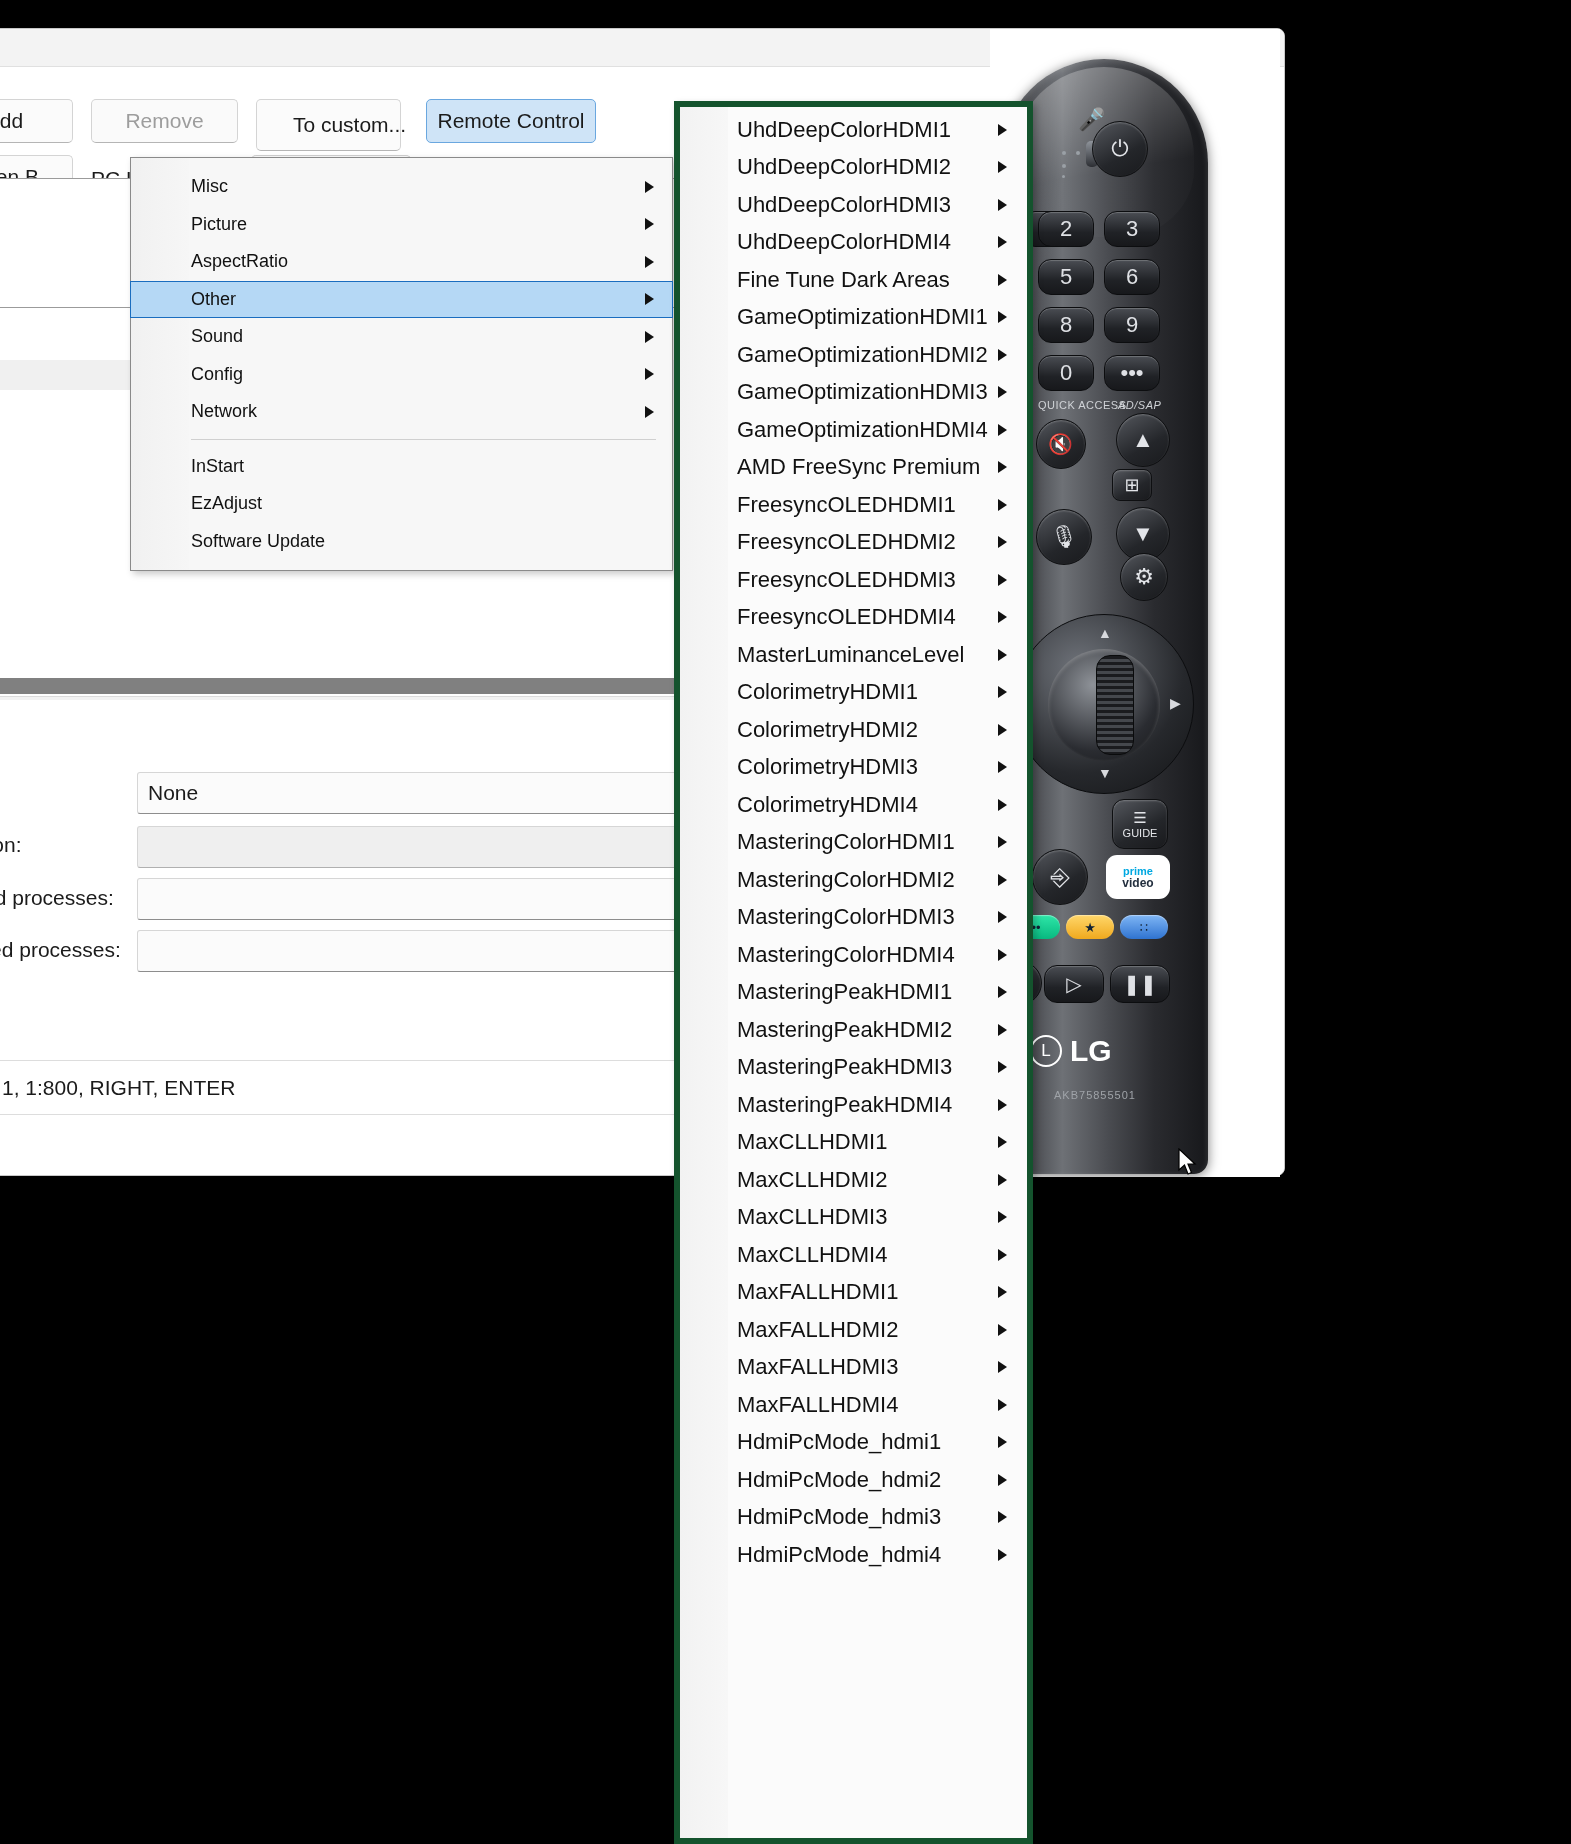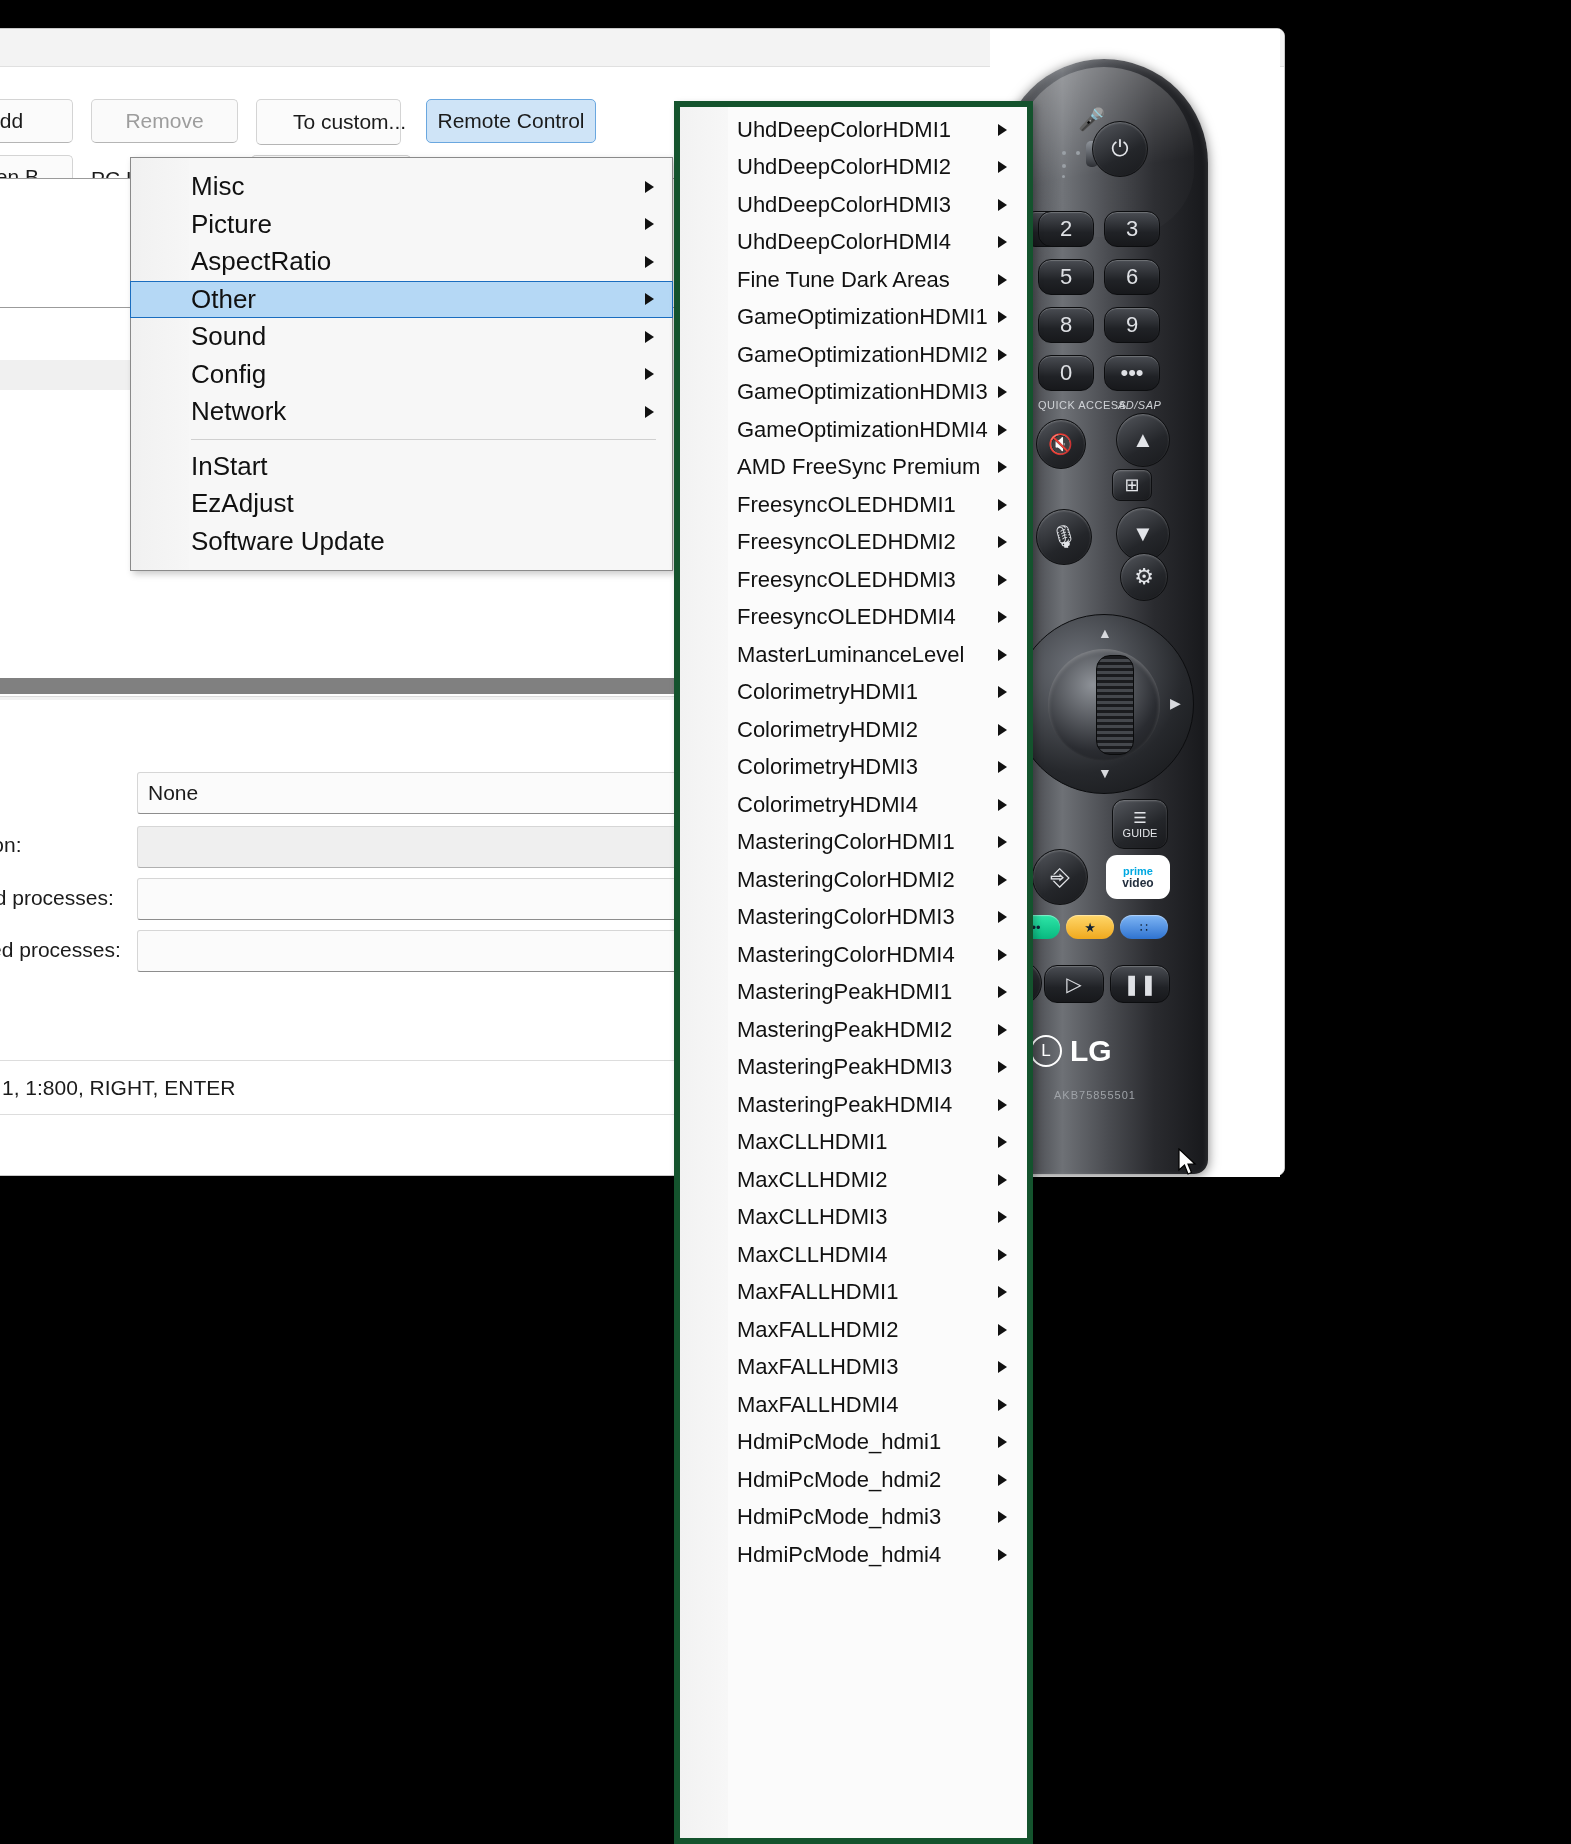--- a/index.html
+++ b/index.html
@@ -233,21 +233,21 @@
   }
   .ctxmenu .gutter {
     position: absolute; left: 0; top: 0; bottom: 0; width: 58px;
     background: linear-gradient(90deg,#f1f1f1,#f6f6f6);
   }
   .ctxitem {
     position: relative;
     height: 37.5px;
     display: flex; align-items: center;
     padding-left: 60px; padding-right: 16px;
-    font-size: 26px; color: #111111;
+    font-size: 18px; color: #111111;
     white-space: nowrap;
   }
   .ctxitem.sel {
     background: #b5d8f5;
     border: 1px solid #1a6dbf;
     margin: 0 -1px;
   }
   .ctxitem .arrow {
     position: absolute; right: 18px;
     width: 0; height: 0;
@@ -303,21 +303,21 @@
       </div>
 
       <div class="toolbar">
 
         <div class="btn" style="left:225px; top:26px; width:137px; height:44px;">
           <span>Add</span>
         </div>
         <div class="btn disabled" style="left:380px; top:26px; width:147px; height:44px;">
           <span>Remove</span>
         </div>
-        <div class="btn" style="left:545px; top:26px; width:145px; height:46px;padding-left:42px;">
+        <div class="btn" style="left:545px; top:26px; width:145px; height:52px;padding-left:42px;">
           <span>To custom...</span>
         </div>
         <div class="btn selectedtab" style="left:715px; top:26px; width:170px; height:44px;">
           <span>Remote Control</span>
         </div>
         <div class="btn" style="left:1430px; top:26px; width:125px; height:44px;">
           <span>Direct</span>
         </div>
       </div>
 

